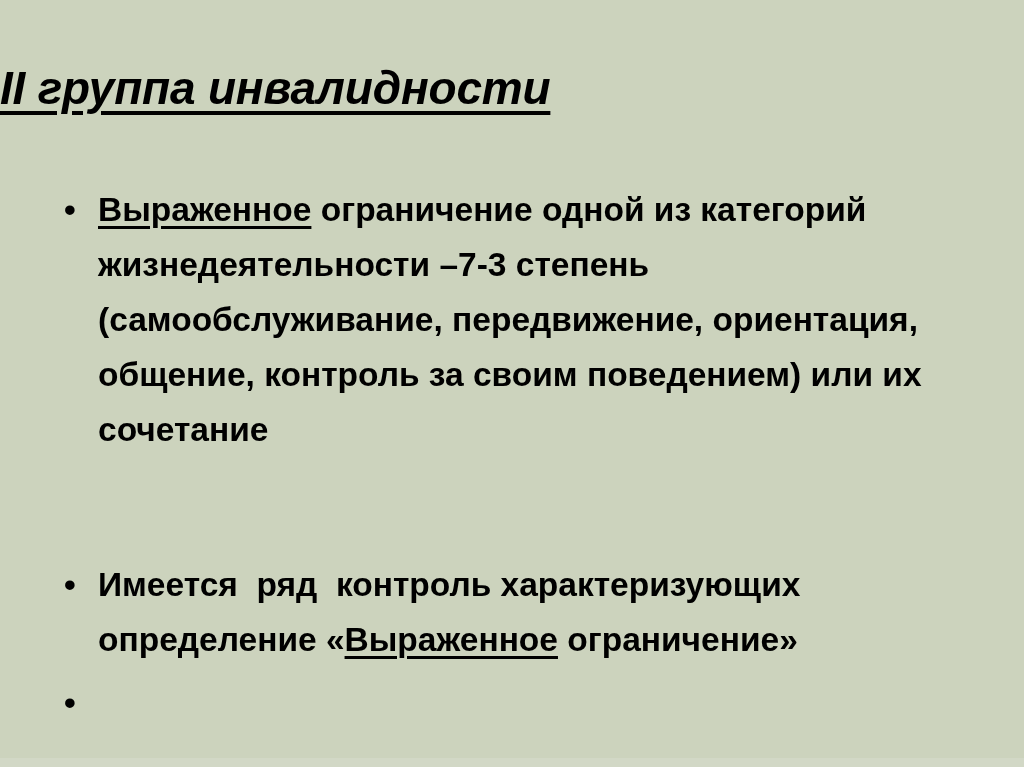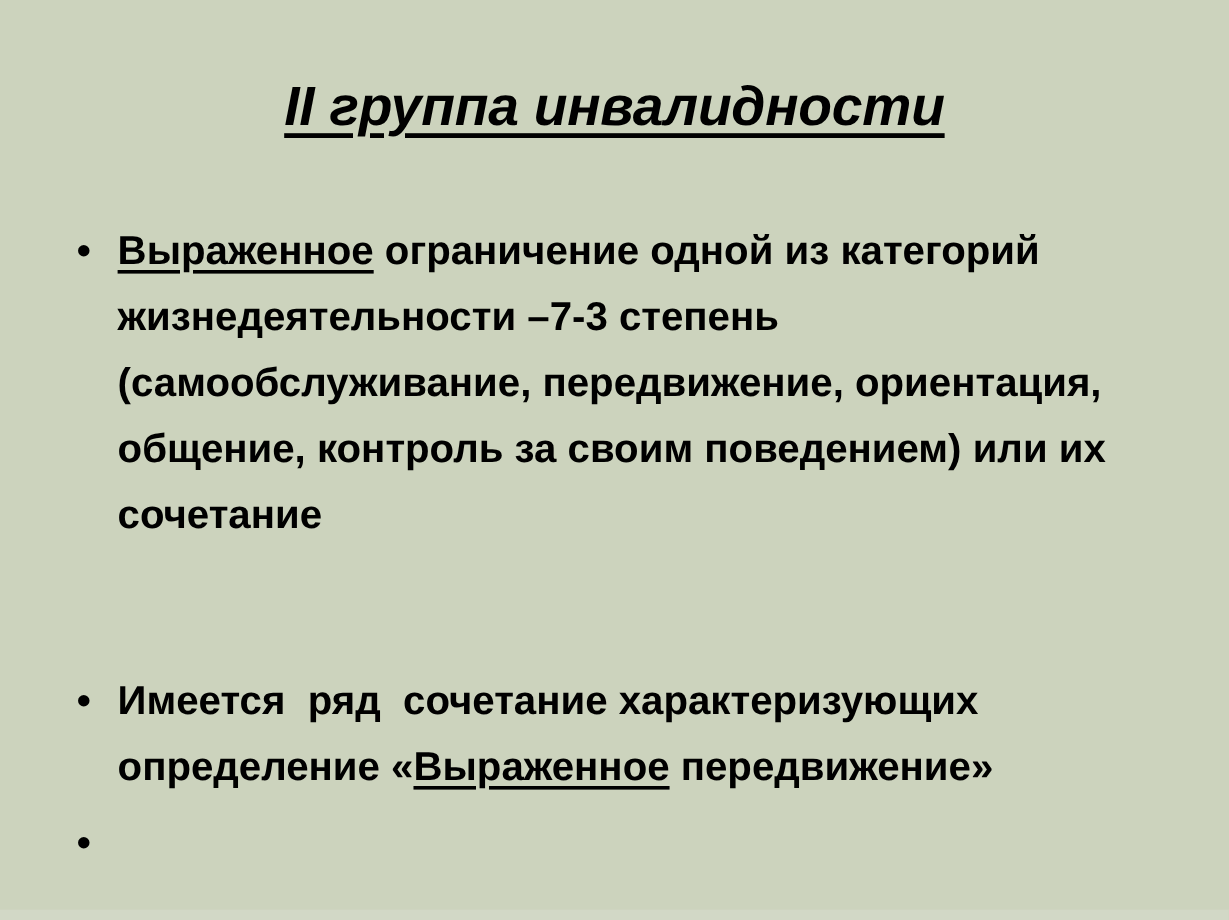--- a/index.html
+++ b/index.html
@@ -24,21 +24,21 @@
     box-sizing: border-box;
     background: #ccd3bd;
   }
 
   
   .slide-title {
     position: absolute;
     left: 0;
     top: 62px;
     width: 1024px;
-    text-align: center;
+    text-align: left;
     font-size: 46px;
     font-weight: bold;
     font-style: italic;
     line-height: 1.15;
     letter-spacing: -0.2px;
     white-space: nowrap;
   }
   .slide-title .u {
     text-decoration: underline;
     text-decoration-thickness: 4px;
@@ -118,21 +118,21 @@
 
     <div class="bullet-row" id="bullet-1">
       <span class="bullet-mark">•</span>
       <span class="bullet-text"><span class="u">Выраженное</span><span> ограничение одной из категорий жизнедеятельности –7-3 степень (самообслуживание, передвижение, ориентация, общение, контроль за своим поведением) или их сочетание</span></span>
     </div>
 
     <div class="gap-block"></div>
 
     <div class="bullet-row" id="bullet-2">
       <span class="bullet-mark">•</span>
-      <span class="bullet-text"><span>Имеется  ряд  сочетание характеризующих определение «</span><span class="u">Выраженное</span><span> передвижение»</span></span>
+      <span class="bullet-text"><span>Имеется  ряд  контроль характеризующих определение «</span><span class="u">Выраженное</span><span> ограничение»</span></span>
     </div>
 
     <div class="bullet-row" id="bullet-3">
       <span class="bullet-mark">•</span>
       <span class="bullet-text"></span>
     </div>
 
   </div>
 
   <div class="bottom-band"></div>

